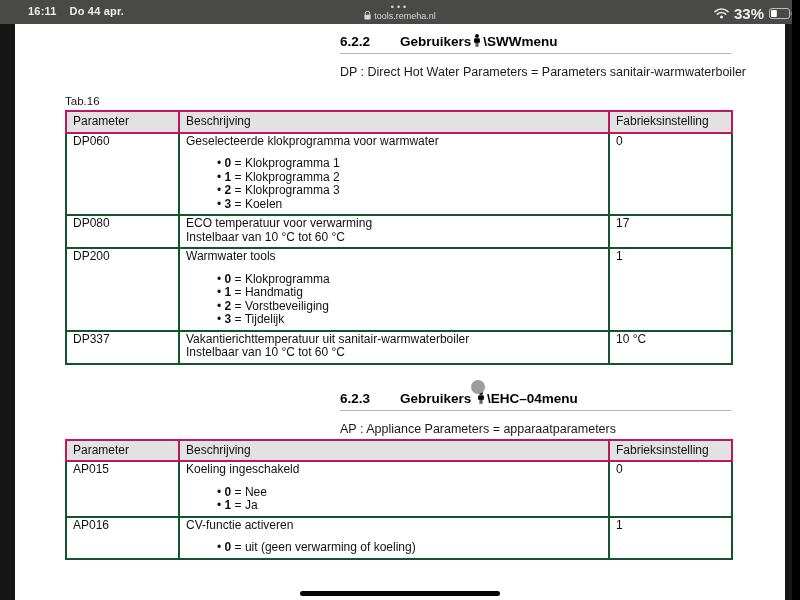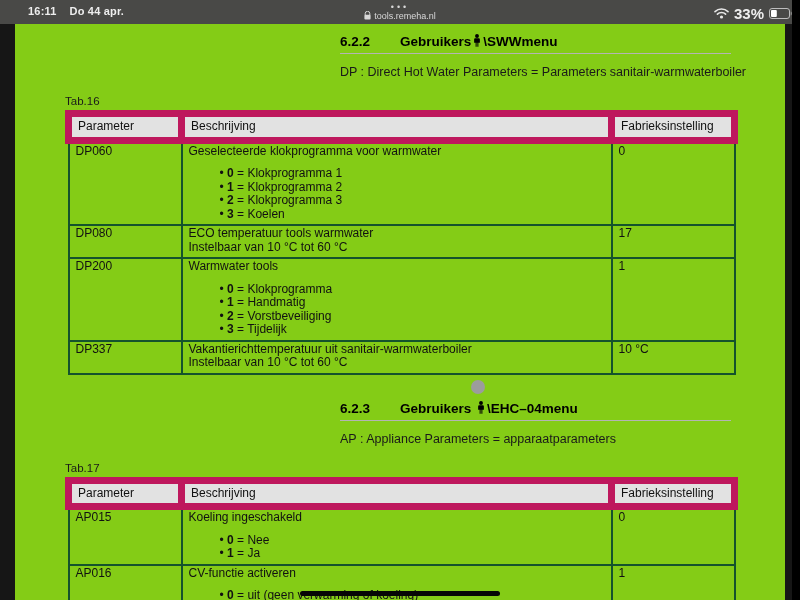--- a/index.html
+++ b/index.html
@@ -6,35 +6,35 @@
   .screen{position:relative;width:792px;height:600px;background:#161616;overflow:hidden;
           font-family:"Liberation Sans",sans-serif;}
   
   .status-bar{position:absolute;top:0;left:0;width:800px;height:24px;background:#494947;color:#eeeeee;z-index:8;}
   .sb-left{position:absolute;left:28px;top:5px;display:flex;gap:13px;font-size:11px;font-weight:700;letter-spacing:.2px;}
   .sb-center{position:absolute;left:0;right:0;top:3px;display:flex;flex-direction:column;align-items:center;}
   .sb-dots{font-size:9px;line-height:8px;letter-spacing:3px;color:#d8d8d8;cursor:pointer;}
   .sb-url{display:flex;gap:3px;font-size:9px;line-height:11px;color:#d8d8d8;cursor:pointer;}
   .sb-right{position:absolute;right:7px;top:5px;display:flex;align-items:flex-start;gap:5px;font-size:15px;font-weight:700;}
   
-  .page{position:absolute;top:24px;left:15px;width:770px;height:576px;background:#84cc16;color:#151515;overflow:hidden;padding-top:10px;box-sizing:border-box;}
+  .page{position:absolute;top:24px;left:15px;width:770px;height:576px;background:#ffffff;color:#151515;overflow:hidden;padding-top:10px;box-sizing:border-box;}
   .doc-section + .doc-section{margin-top:26px;}
   .section-heading{display:flex;align-items:flex-end;margin-left:325px;width:391px;
                    border-bottom:1px solid #b4b4b4;padding-bottom:4px;
                    font-size:13.5px;font-weight:700;color:#000;}
   .h-num{width:60px;flex:0 0 60px;}
   .h-title{display:flex;align-items:flex-start;white-space:pre;}
   .h-title svg{margin:0 1px 1px 1px;}
   .subtitle{margin:11px 0 0 325px;font-size:12.5px;white-space:nowrap;color:#1a1a1a;}
   .tab-label{margin:16px 0 0 50px;font-size:11.5px;color:#1a1a1a;}
   
   table.params{border-collapse:collapse;table-layout:fixed;width:666px;margin:3px 0 0 50px;
                font-size:12px;line-height:13.5px;color:#111;}
   table.params th{background:#e2e2e2;font-weight:400;text-align:left;
-                  border:7px solid #be185d;padding:3px 4px 3px 6px;}
+                  border:2px solid #be185d;padding:3px 4px 3px 6px;}
   table.params td{border:2px solid #14532d;padding:1px 4px 3px 6px;vertical-align:top;}
   .opts{margin-top:9px;margin-left:31px;}
   .opt b{font-weight:700;}
   
   .drag-handle{position:absolute;left:471px;top:380px;width:14px;height:14px;border-radius:50%;
                background:#9c9c9c;z-index:5;cursor:grab;}
   .home-indicator{position:absolute;left:300px;top:591px;width:200px;height:5px;border-radius:3px;
                   background:#060606;z-index:9;cursor:pointer;}
 </style>
 </head>
@@ -113,21 +113,21 @@
                   <div class="opt">• <b>1</b> = Klokprogramma 2</div>
                   <div class="opt">• <b>2</b> = Klokprogramma 3</div>
                   <div class="opt">• <b>3</b> = Koelen</div>
                 </div>
               </td>
               <td>0</td>
             </tr>
             <tr>
               <td>DP080</td>
               <td>
-                <div>ECO temperatuur tools warmwater</div>
+                <div>ECO temperatuur voor verwarming</div>
                 <div>Instelbaar van 10 °C tot 60 °C</div>
               </td>
               <td>17</td>
             </tr>
             <tr>
               <td>DP200</td>
               <td>
                 <div>Warmwater tools</div>
                 <div class="opts">
                   <div class="opt">• <b>0</b> = Klokprogramma</div>
@@ -152,21 +152,20 @@
 
     <section class="doc-section">
       <div class="section-heading">
         <span class="h-num">6.2.3</span>
         <span class="h-title"><span>Gebruikers </span><svg width="10" height="13" viewBox="0 0 10 14">
               <circle cx="5" cy="2.1" r="2.1" fill="#000"></circle>
               <path d="M3 4.7h4q1.1 0 1.1 1.1v3.6H6.5v4.4H5.4V9.4h-.8v4.4H3.5V9.4H1.9V5.8Q1.9 4.7 3 4.7z" fill="#000"></path>
             </svg><span>\EHC–04menu</span></span>
       </div>
       <div class="subtitle">AP : Appliance Parameters = apparaatparameters</div>
-      <div class="tab-label">Tab.17</div>
       <table class="params">
         <colgroup>
             <col style="width:113px">
             <col style="width:430px">
             <col style="width:123px">
           </colgroup>
         <thead>
             <tr>
               <th>Parameter</th>
               <th>Beschrijving</th>

